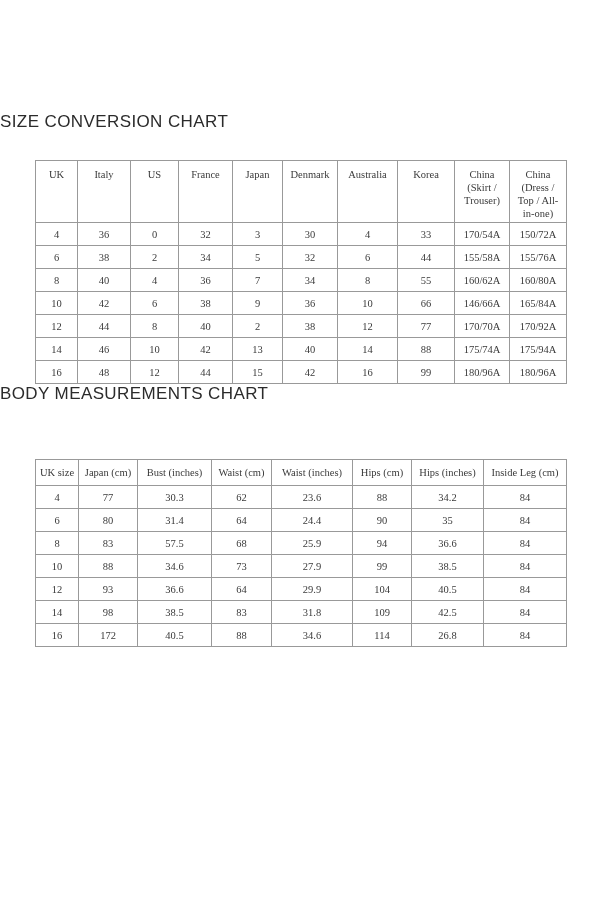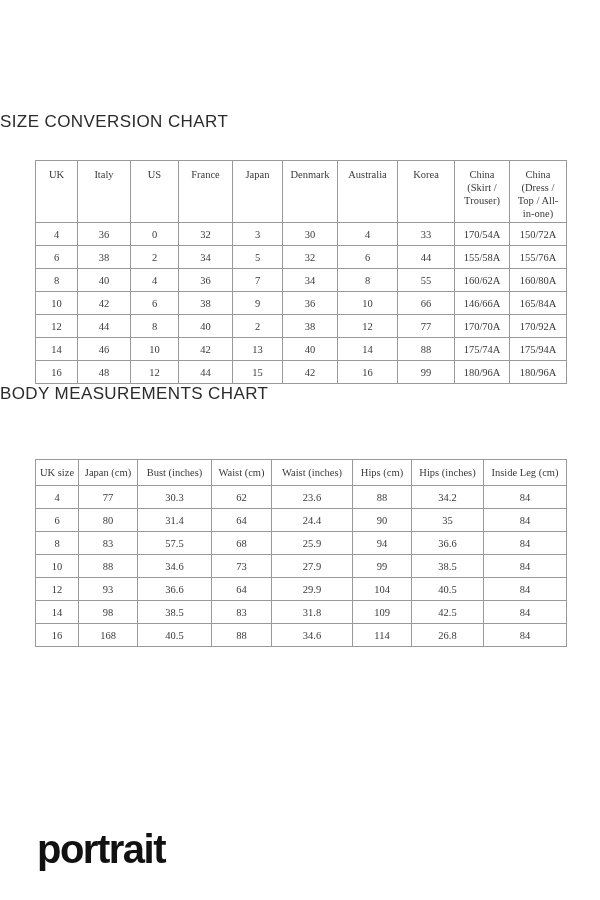--- a/index.html
+++ b/index.html
@@ -267,25 +267,25 @@
           <td>98</td>
           <td>38.5</td>
           <td>83</td>
           <td>31.8</td>
           <td>109</td>
           <td>42.5</td>
           <td>84</td>
         </tr>
         <tr>
           <td>16</td>
-          <td>168</td>
+          <td>172</td>
           <td>40.5</td>
           <td>88</td>
           <td>34.6</td>
           <td>114</td>
           <td>26.8</td>
           <td>84</td>
         </tr>
       </tbody>
   </table>
 </div>
 
-<div class="logo"><br><span>portrait</span></div>
+<div class="logo"><br></div>
 
 </body></html>

